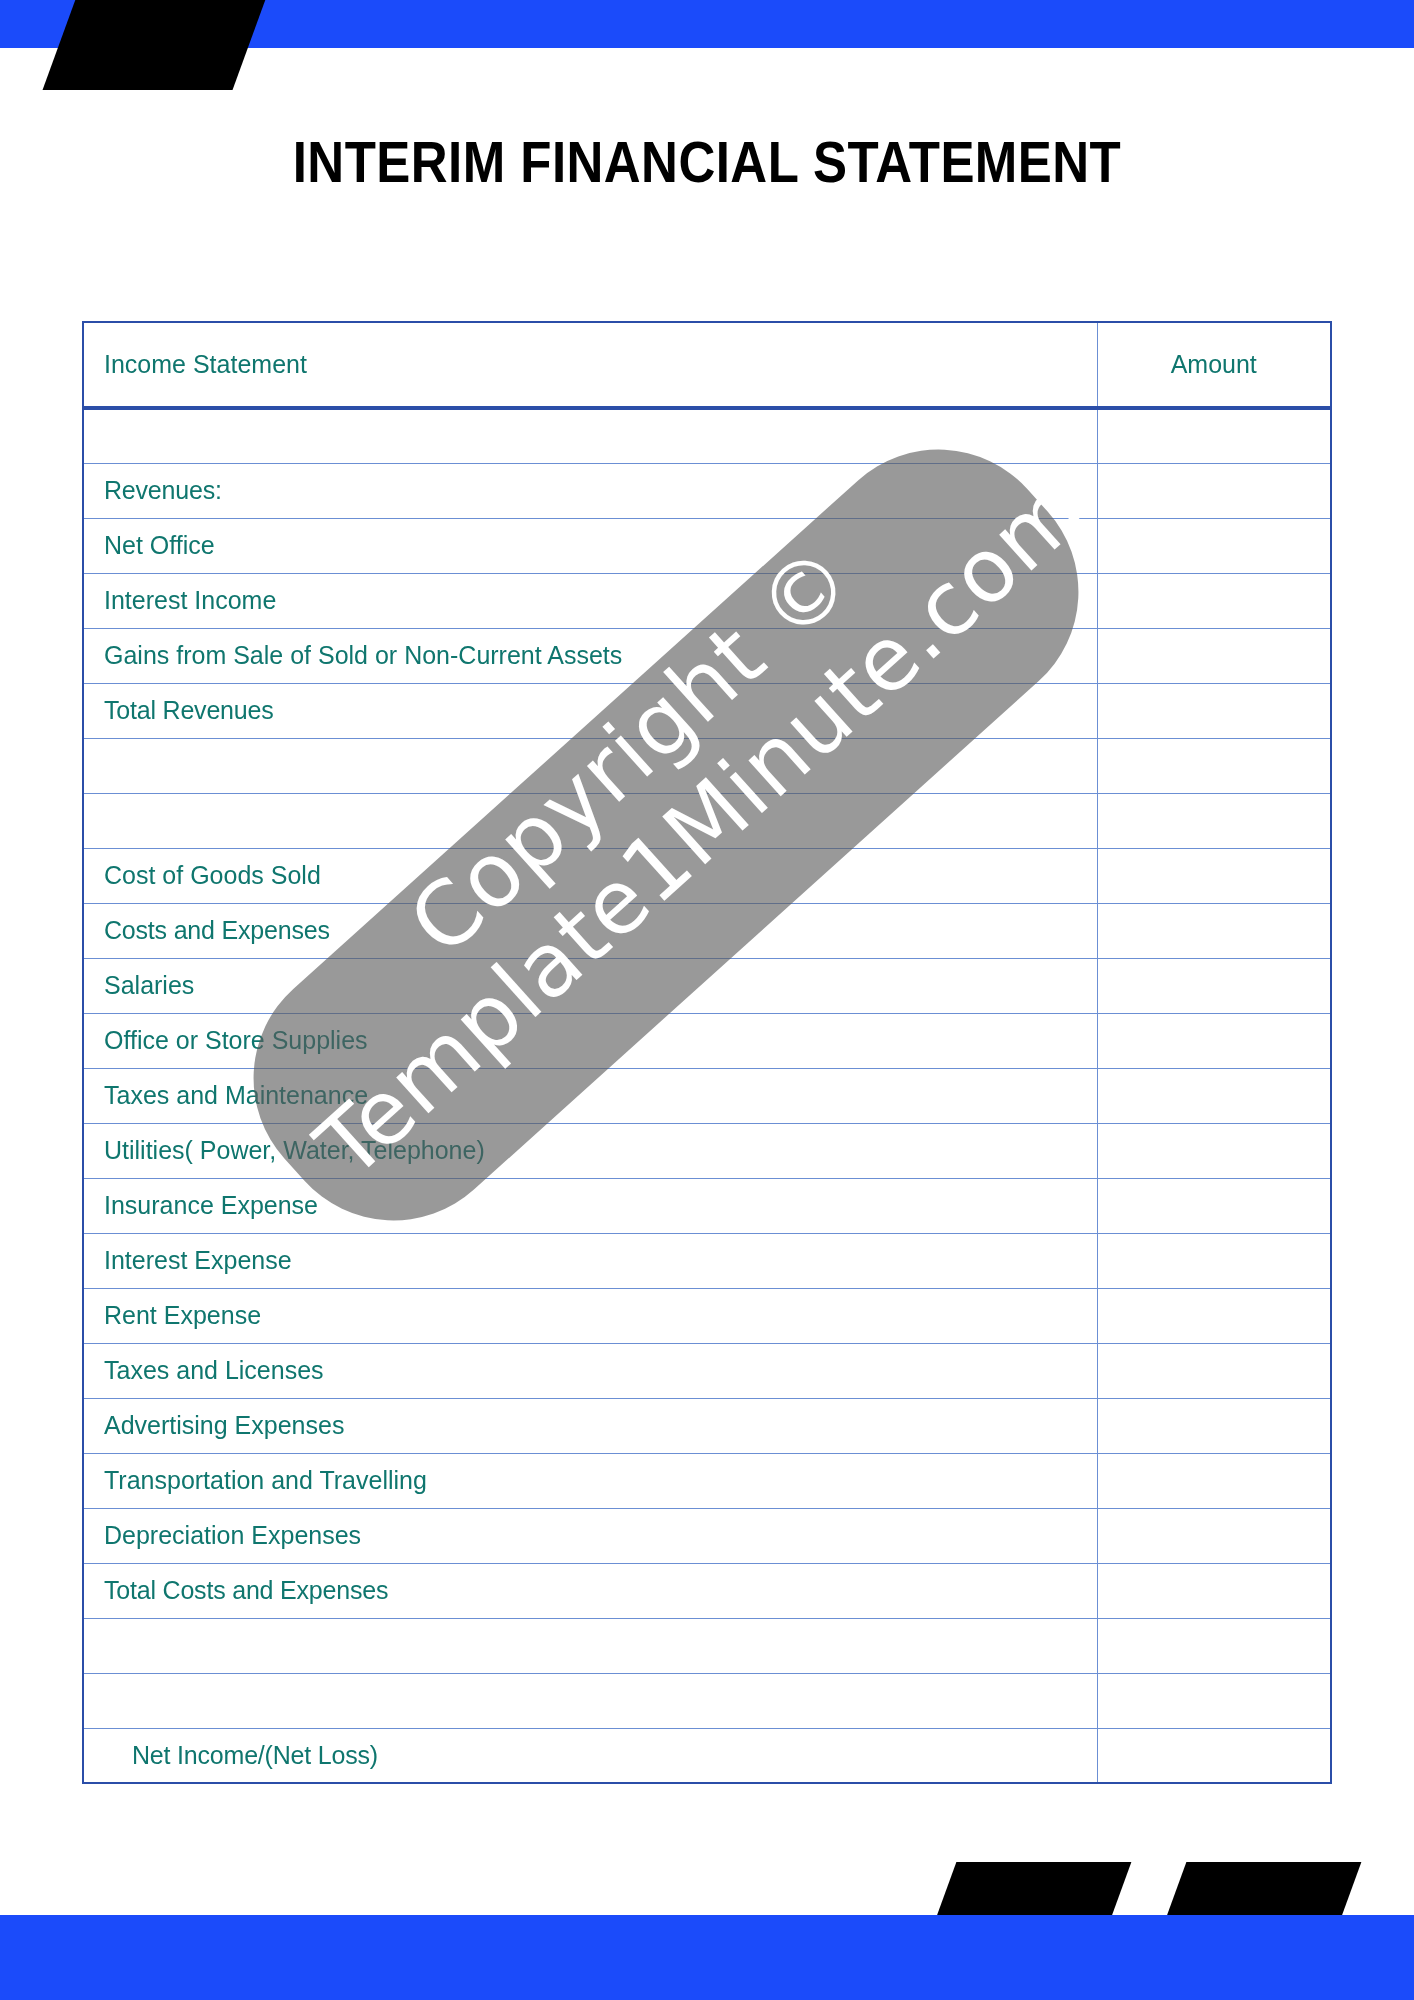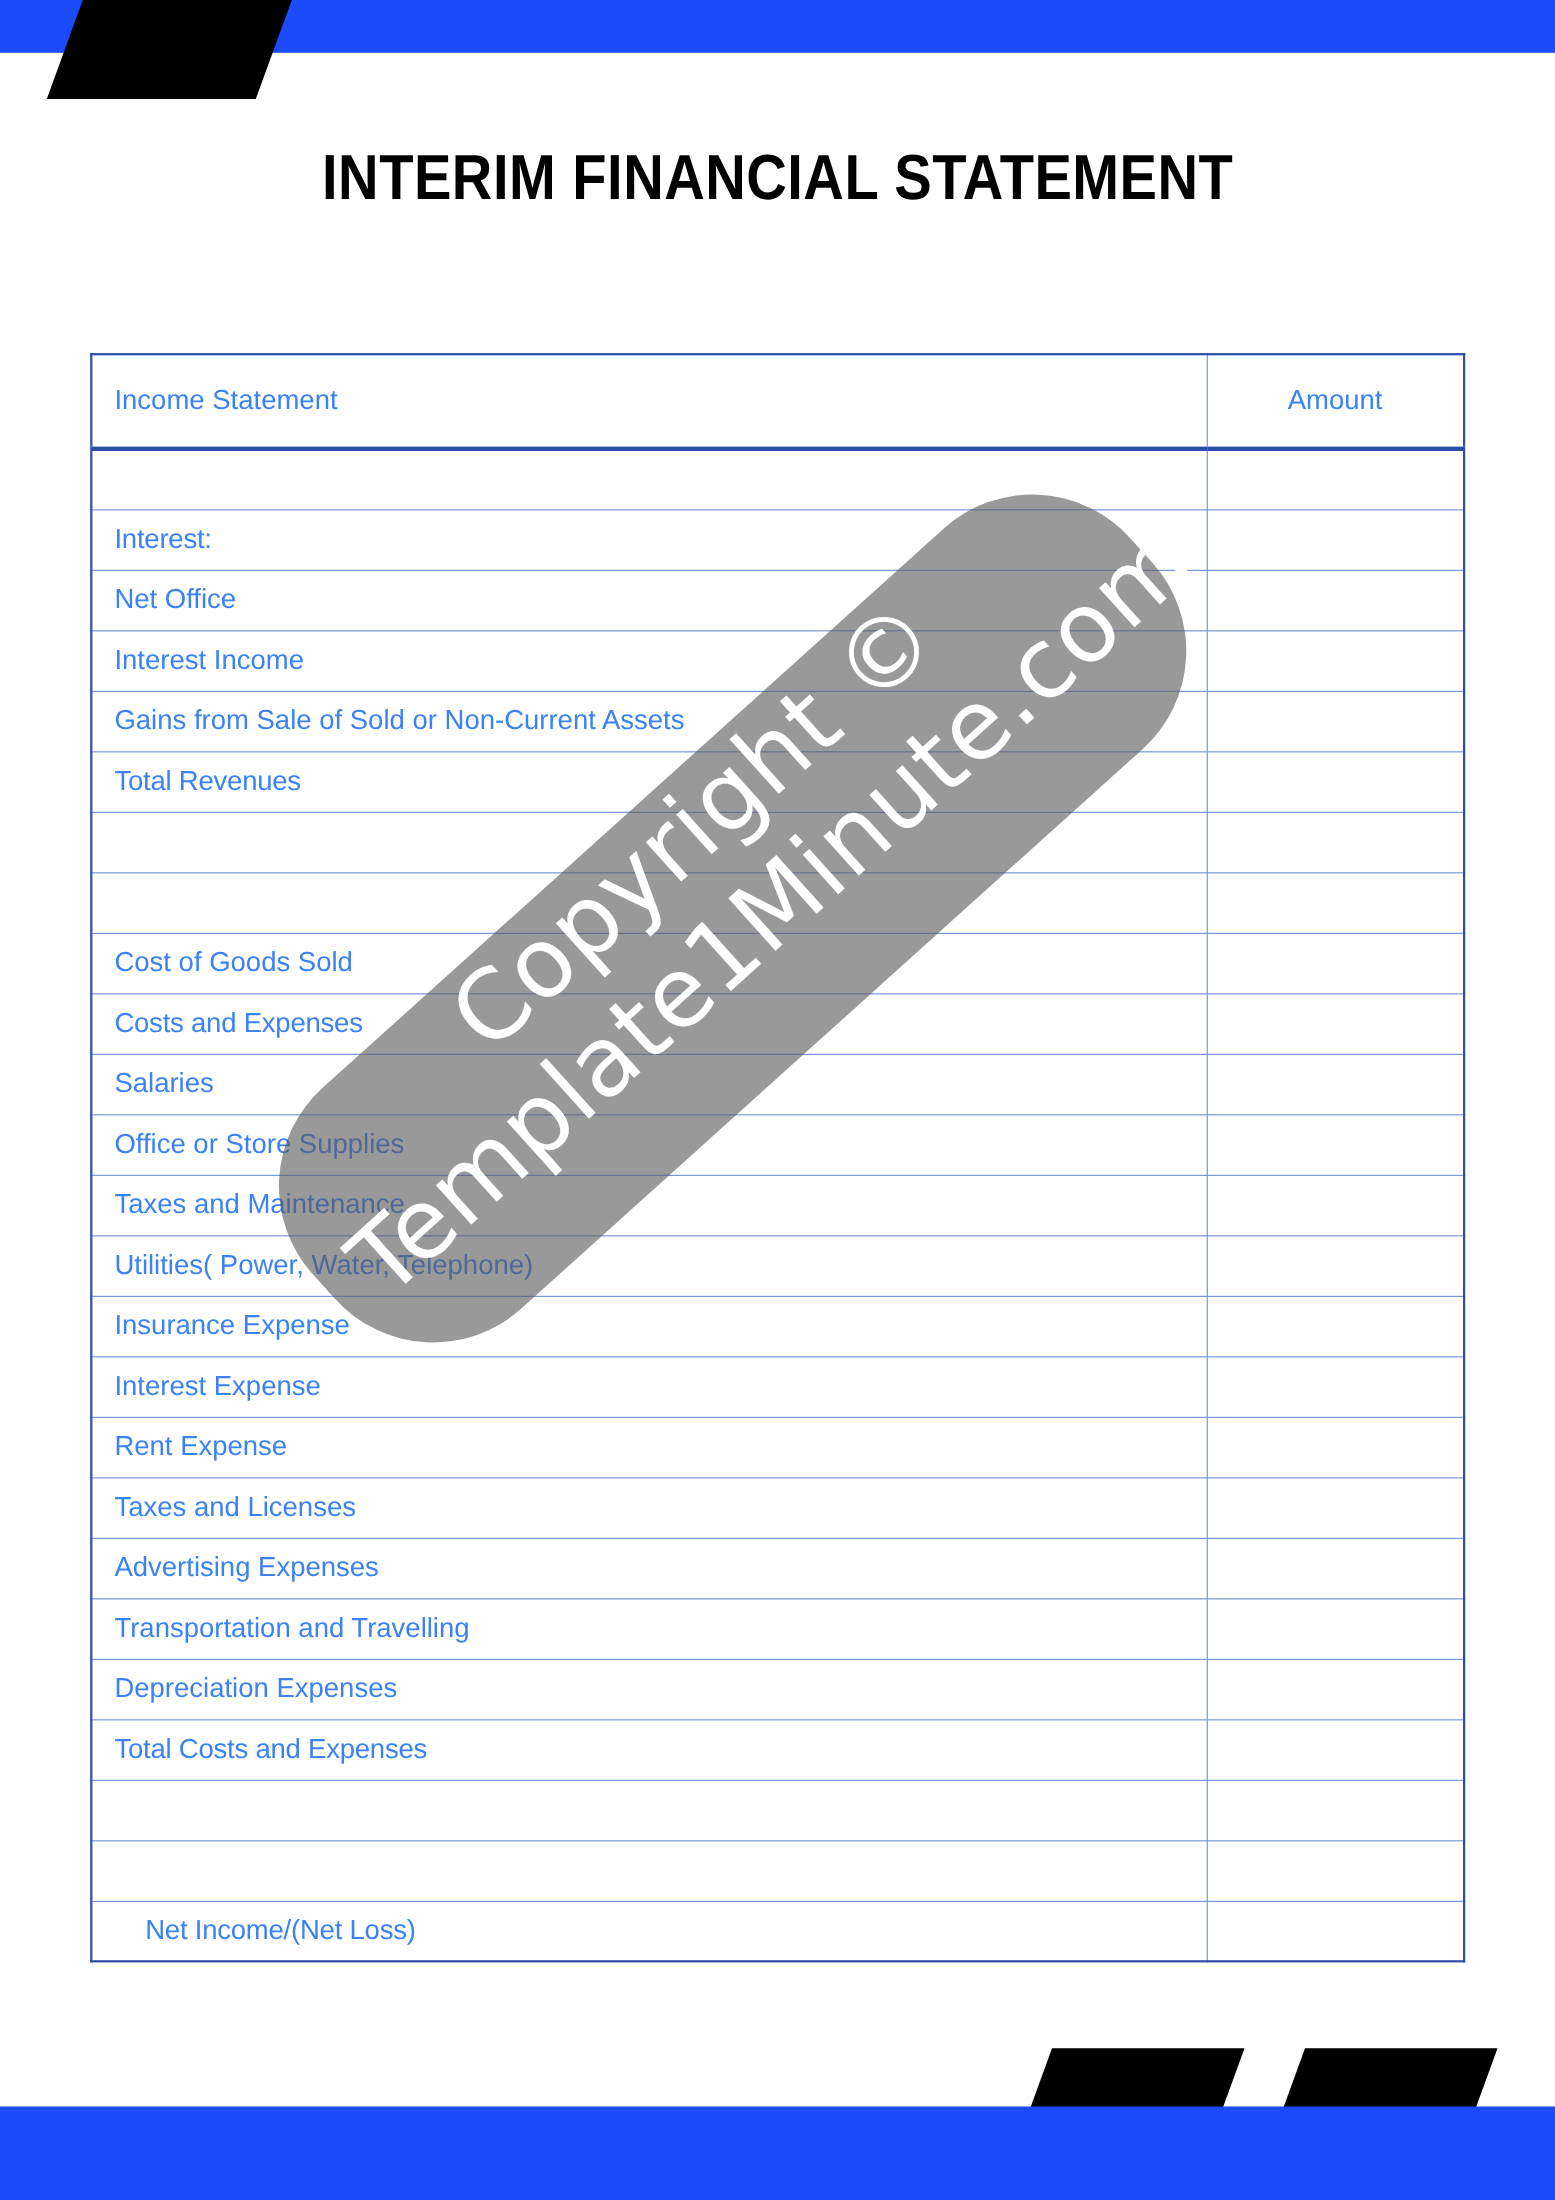--- a/index.html
+++ b/index.html
@@ -99,21 +99,21 @@
     width: 1248px;
     table-layout: fixed;
     background: #ffffff;
   }
   table.fin td {
     border: 1px solid #6b8fd4;
     padding: 0 0 0 20px;
     height: 55px;
     vertical-align: middle;
     font-size: 25px;
-    color: #3b82f6;
+    color: #0f766e;
     font-weight: 300;
     line-height: 1.1;
     box-sizing: border-box;
   }
   table.fin td.amt {
     padding: 0;
   }
   col.c-label { width: 1014px; }
   col.c-amt   { width: 234px; }
 
@@ -228,21 +228,21 @@
       <tbody id="table-body">
         <tr class="head">
           <td class="head-label">Income Statement</td>
           <td class="head-amt amt">Amount</td>
         </tr>
       <tr>
             <td class="blank"></td>
             <td class="amt"></td>
           </tr>
           <tr>
-            <td class="bold">Interest:</td>
+            <td class="bold">Revenues:</td>
             <td class="amt"></td>
           </tr>
           <tr>
             <td>Net Office</td>
             <td class="amt"></td>
           </tr>
           <tr>
             <td>Interest Income</td>
             <td class="amt"></td>
           </tr>

